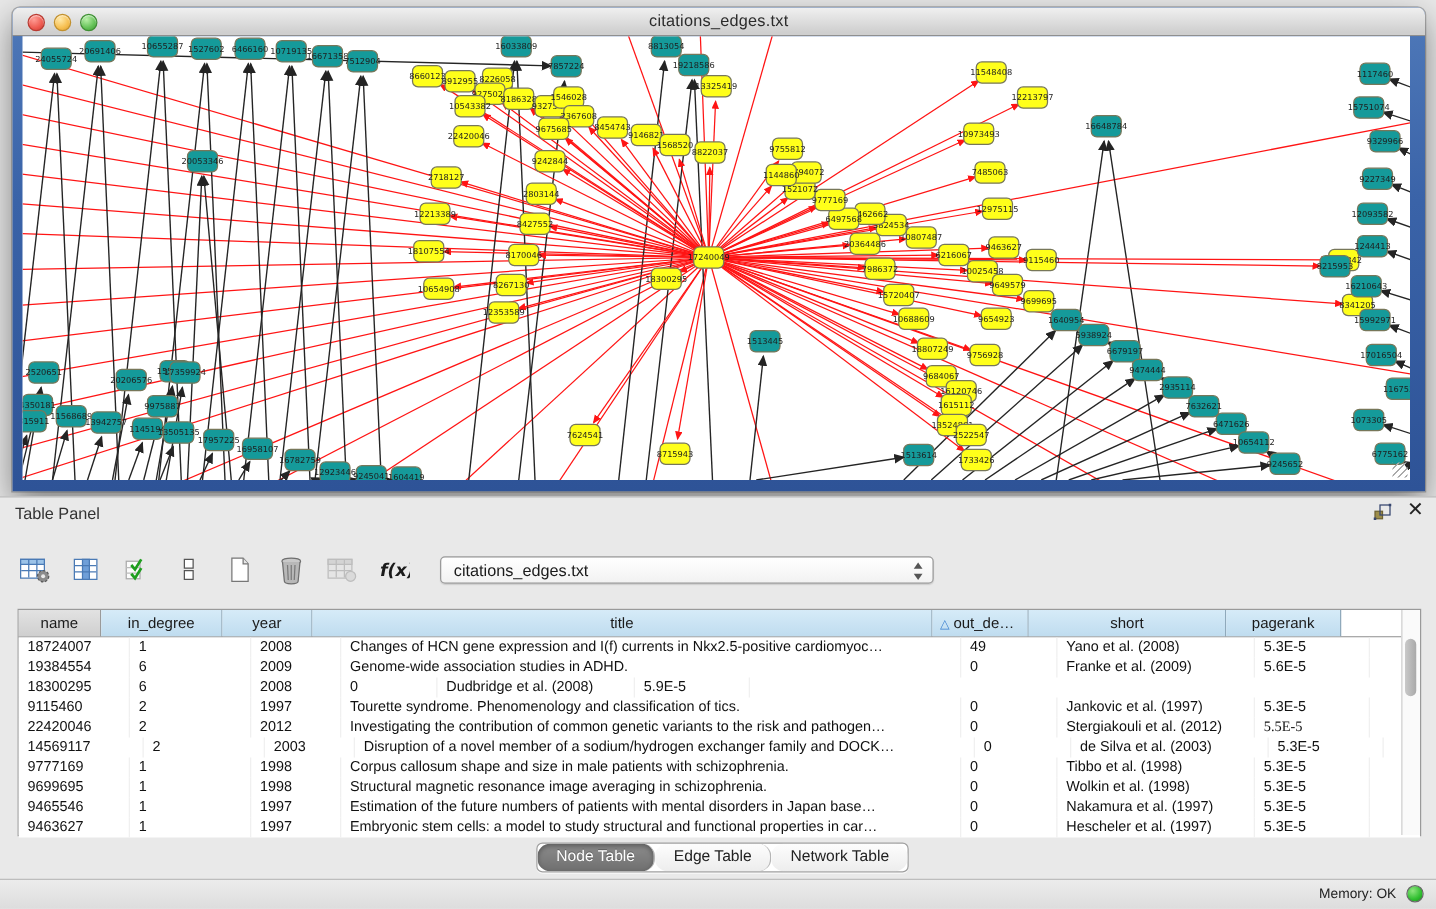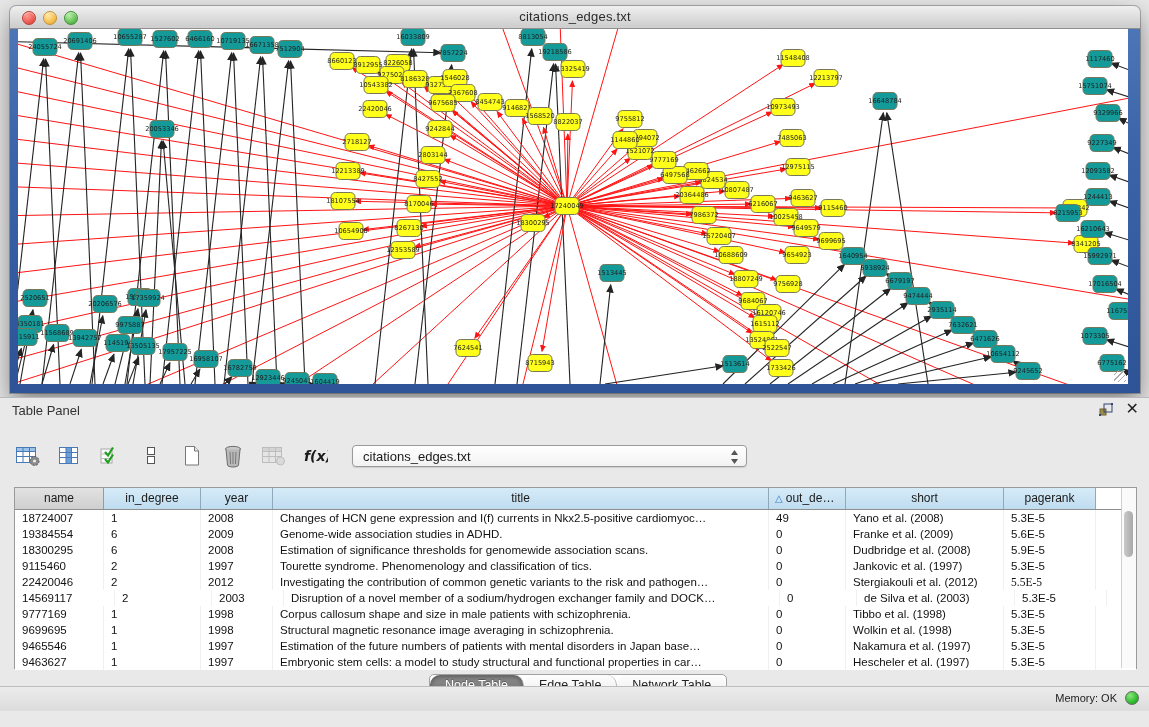--- a/index.html
+++ b/index.html
@@ -83,21 +83,21 @@
     padding:0 15px;font-size:12.5px;line-height:21px;color:#222;
     background:linear-gradient(180deg,#fdfdfd,#ededed);border-right:1px solid #b5b5b5;border-radius:10px;
   }
   .tab:last-child{border-right:none;}
   .tab.selected{
     background:linear-gradient(180deg,#8d8d8d,#6f6f6f);color:#fff;
     text-shadow:0 -1px 0 rgba(0,0,0,.3);box-shadow:inset 0 2px 4px rgba(0,0,0,.35);
   }
   
   .statusbar{
-    position:absolute;left:0;bottom:17px;width:1149px;height:24px;
+    position:absolute;left:0;bottom:0;width:1149px;height:24px;
     background:linear-gradient(180deg,#ececec,#dcdcdc);border-top:1px solid #bdbdbd;
   }
   .mem{position:absolute;right:32px;top:5px;font-size:11px;color:#222;}
   .memdot{
     position:absolute;right:10px;top:4px;width:14px;height:14px;border-radius:50%;
     background:radial-gradient(circle at 35% 30%,#8ee57e,#2fbe2f 60%,#1d8a1d);
     border:1px solid #6a6a6a;box-sizing:border-box;
   }
   svg text{font-family:"DejaVu Sans","Liberation Sans",sans-serif;}
 </style>
@@ -868,21 +868,21 @@
         <svg width="9" height="16" viewBox="0 0 9 16">
           <path d="M4.5,1 L8,6 L1,6 Z" fill="#555"></path>
           <path d="M4.5,15 L8,10 L1,10 Z" fill="#555"></path>
         </svg>
       </span>
     </div>
   </div>
 
   <div class="dtable">
     <div class="thead" id="thead">
-        <div class="th gray" style="width: 89px;">name</div>
+        <div class="th gray" style="width: 66px;">name</div>
         <div class="th" style="width: 97px;">in_degree</div>
         <div class="th" style="width: 72px;">year</div>
         <div class="th" style="width: 496px;">title</div>
         <div class="th sorted" style="width: 77px;"><span class="sorticon">△</span>out_de…</div>
         <div class="th" style="width: 158px;">short</div>
         <div class="th" style="width: 92px;">pagerank</div>
       </div>
     <div class="tbody" id="tbody">
         <div class="tr">
           <div class="td" style="width: 89px;">18724007</div>
@@ -899,21 +899,20 @@
           <div class="td" style="width: 72px;">2009</div>
           <div class="td" style="width: 496px;">Genome-wide association studies in ADHD.</div>
           <div class="td" style="width: 77px;">0</div>
           <div class="td" style="width: 158px;">Franke et al. (2009)</div>
           <div class="td" style="width: 92px;">5.6E-5</div>
         </div>
         <div class="tr">
           <div class="td" style="width: 89px;">18300295</div>
           <div class="td" style="width: 97px;">6</div>
           <div class="td" style="width: 72px;">2008</div>
-          <div class="td" style="width: 496px;">Estimation of significance thresholds for genomewide association scans.</div>
           <div class="td" style="width: 77px;">0</div>
           <div class="td" style="width: 158px;">Dudbridge et al. (2008)</div>
           <div class="td" style="width: 92px;">5.9E-5</div>
         </div>
         <div class="tr">
           <div class="td" style="width: 89px;">9115460</div>
           <div class="td" style="width: 97px;">2</div>
           <div class="td" style="width: 72px;">1997</div>
           <div class="td" style="width: 496px;">Tourette syndrome. Phenomenology and classification of tics.</div>
           <div class="td" style="width: 77px;">0</div>

